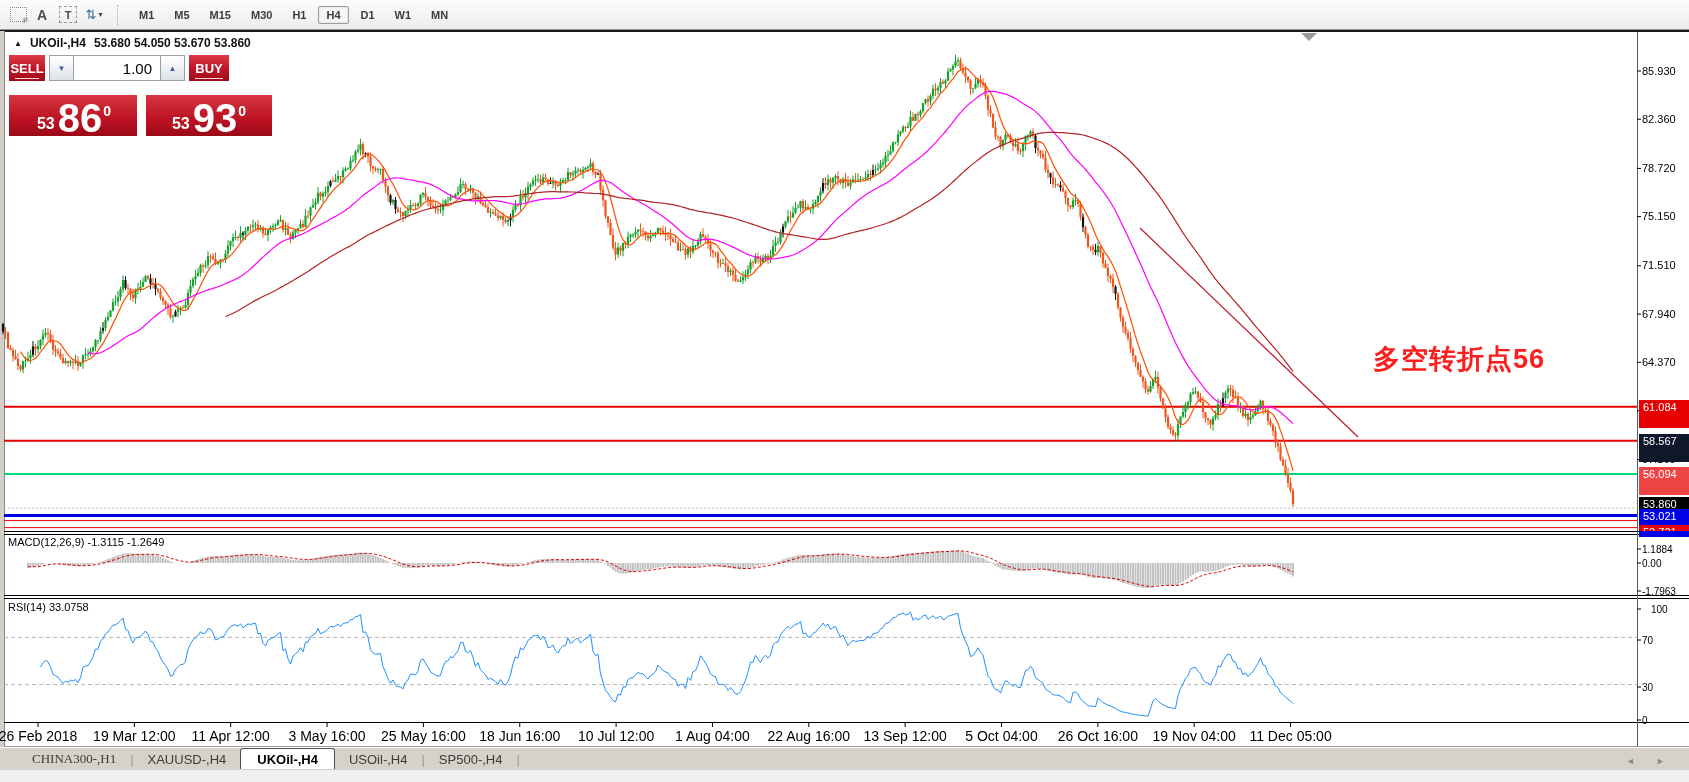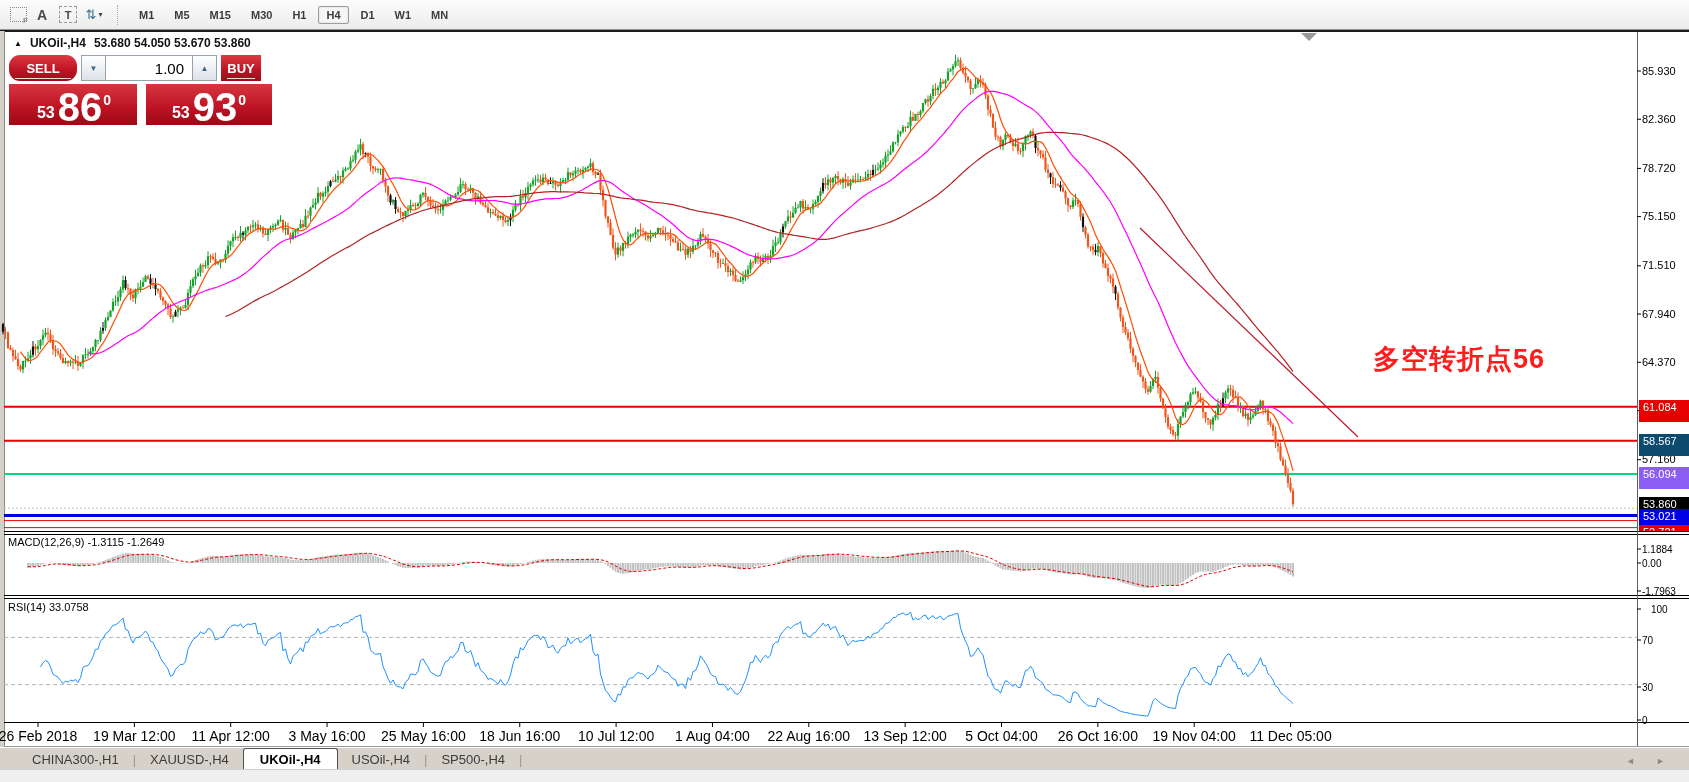--- a/index.html
+++ b/index.html
@@ -29,42 +29,42 @@
 
   .gfx{position:absolute;left:0;top:0;pointer-events:none;}
 
   
   .chart-title{position:absolute;left:14px;top:36px;font-size:12px;font-weight:bold;color:#111;
     display:flex;align-items:center;gap:8px;}
   .chart-title .tri{font-size:8px;}
   .ind-title{position:absolute;font-size:11px;color:#000;}
 
   .tick-label{position:absolute;left:1642px;width:46px;font-size:11px;color:#000;height:13px;line-height:13px;}
-  .price-flag{position:absolute;left:1639px;width:50px;height:22px;line-height:14px;font-size:11px;
+  .price-flag{position:absolute;left:1639px;width:50px;height:28px;line-height:14px;font-size:11px;
     color:#fff;text-align:left;padding-left:4px;box-sizing:border-box;}
   .osc-tick{position:absolute;left:1642px;font-size:10px;color:#000;height:13px;line-height:13px;}
 
   .date-label{position:absolute;top:728px;font-size:14px;color:#000;transform:translateX(-50%);white-space:nowrap;}
 
   .annotation{position:absolute;font-size:27px;font-weight:bold;color:#fd1d1d;letter-spacing:1px;white-space:nowrap;}
 
   
   .ocp{position:absolute;left:9px;top:55px;width:263px;}
   .ocp-row{display:flex;height:26px;}
   .redbtn{background:linear-gradient(#dd3a44,#c01425 55%,#9f0b18);color:#fff;font-weight:bold;
     font-size:13px;display:flex;align-items:center;justify-content:center;position:relative;}
   .redbtn:after{content:"";position:absolute;left:6px;right:6px;bottom:2px;height:1px;background:rgba(255,255,255,.85);}
-  .sellbtn{width:68px;border-radius:11px;}
+  .sellbtn{width:36px;}
   .buybtn{width:40px;}
   .spin{width:25px;background:linear-gradient(#ffffff,#dde2e8);border:1px solid #98a0ac;box-sizing:border-box;
     display:flex;align-items:center;justify-content:center;font-size:8px;color:#41618f;}
   .volbox{width:86px;background:#fff;border-top:1px solid #98a0ac;border-bottom:1px solid #98a0ac;
     box-sizing:border-box;font-size:15px;color:#000000;display:flex;align-items:center;justify-content:flex-end;
     padding-right:8px;}
-  .bigrow{display:flex;margin-top:3px;gap:9px;}
+  .bigrow{display:flex;margin-top:14px;gap:9px;}
   .bigbox{background:linear-gradient(#d63640,#bc1223 60%,#9a0a16);height:41px;color:#fff;
     display:flex;align-items:flex-end;justify-content:flex-end;padding-right:26px;box-sizing:border-box;}
   .bigbox .small{font-size:16px;font-weight:bold;margin:0 3px 3px 0;}
   .bigbox .big{font-size:40px;font-weight:bold;line-height:.88;}
   .bigbox .sup{font-size:14px;font-weight:bold;position:relative;top:-17px;margin-left:1px;}
   .bigbox.sell{width:130px;}
   .bigbox.buy{width:128px;}
 
   
   .tabbar{position:absolute;left:0;top:747px;width:1689px;height:22px;background:#d6d2ca;
@@ -216,22 +216,22 @@
       <div class="tick-label" style="top: 64.5px;">85.930</div>
       <div class="tick-label" style="top: 112.731px;">82.360</div>
       <div class="tick-label" style="top: 161.907px;">78.720</div>
       <div class="tick-label" style="top: 210.138px;">75.150</div>
       <div class="tick-label" style="top: 259.314px;">71.510</div>
       <div class="tick-label" style="top: 307.545px;">67.940</div>
       <div class="tick-label" style="top: 355.776px;">64.370</div>
       <div class="tick-label" style="top: 404.141px;">60.790</div>
       <div class="tick-label" style="top: 453.183px;">57.160</div>
       <div class="price-flag" style="top: 399.669px; background: rgb(230, 0, 0); color: rgb(255, 255, 255);">61.084</div>
-      <div class="price-flag" style="top: 433.674px; background: #0c4a6e; color: rgb(255, 255, 255);">58.567</div>
-      <div class="price-flag" style="top: 467.084px; background: #8b5cf6; color: rgb(255, 255, 255);">56.094</div>
+      <div class="price-flag" style="top: 433.674px; background: #0f172a; color: rgb(255, 255, 255);">58.567</div>
+      <div class="price-flag" style="top: 467.084px; background: #ef4444; color: rgb(255, 255, 255);">56.094</div>
       <div class="price-flag" style="top: 497.266px; background: rgb(0, 0, 0); color: rgb(255, 255, 255);">53.860</div>
       <div class="price-flag" style="top: 508.601px; background: rgb(0, 0, 230); color: rgb(255, 255, 255);">53.021</div>
       <div class="price-flag" style="top: 525px; background: rgb(230, 0, 0); color: rgb(255, 255, 255); height: 6px; overflow: hidden;">52.721</div>
     </div>
   <div id="oscTicks">
       <div class="osc-tick" style="top: 543px;">1.1884</div>
       <div class="osc-tick" style="top: 557px;">0.00</div>
       <div class="osc-tick" style="top: 585px;">-1.7963</div>
       <div class="osc-tick" style="top: 603px; margin-left: 9px;">100</div>
       <div class="osc-tick" style="top: 634px;">70</div>
@@ -249,21 +249,21 @@
       <div class="date-label" style="left: 712.45px;">1 Aug 04:00</div>
       <div class="date-label" style="left: 808.8px;">22 Aug 16:00</div>
       <div class="date-label" style="left: 905.15px;">13 Sep 12:00</div>
       <div class="date-label" style="left: 1001.5px;">5 Oct 04:00</div>
       <div class="date-label" style="left: 1097.85px;">26 Oct 16:00</div>
       <div class="date-label" style="left: 1194.2px;">19 Nov 04:00</div>
       <div class="date-label" style="left: 1290.55px;">11 Dec 05:00</div>
     </div>
 
   <div class="tabbar" id="tabBar">
-      <div class="tab" style="margin-left: 18px;">CHINA300-,H1</div>
+      <div class="tab" style="margin-left: 18px; font-family: Liberation Serif, serif;">CHINA300-,H1</div>
       <div class="tab-sep">|</div>
       <div class="tab">XAUUSD-,H4</div>
       <div class="tab active">UKOil-,H4</div>
       <div class="tab">USOil-,H4</div>
       <div class="tab-sep">|</div>
       <div class="tab">SP500-,H4</div>
       <div class="tab-sep">|</div>
     </div>
   <span class="tab-scroll" style="left:1626px;">◄</span>
   <span class="tab-scroll" style="left:1656px;">►</span>

